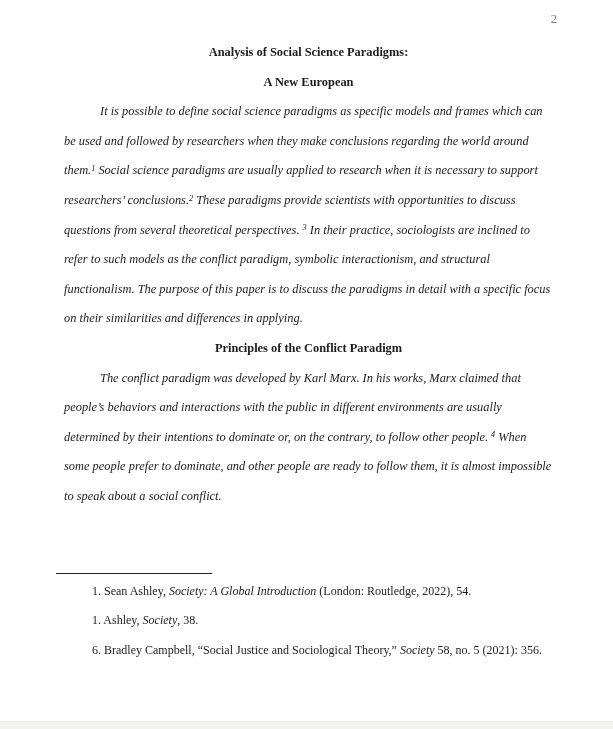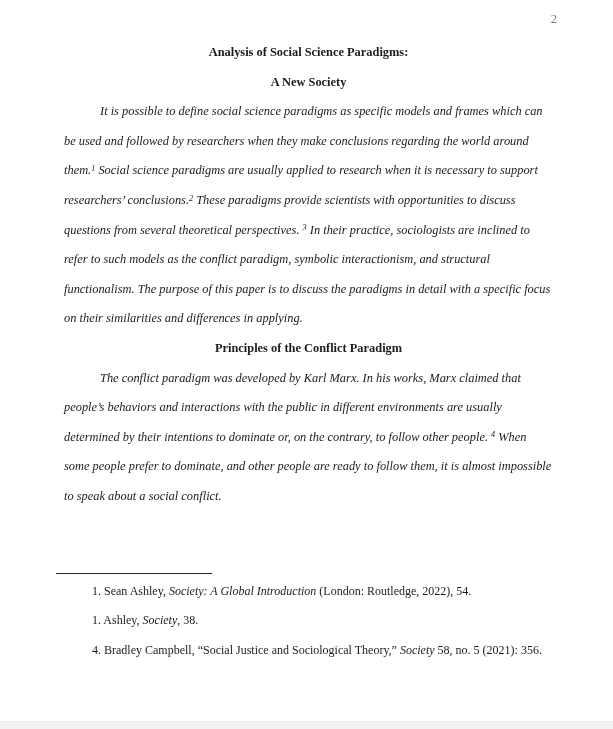--- a/index.html
+++ b/index.html
@@ -75,28 +75,28 @@
 </style>
 </head>
 <body>
 
 <div class="page">
 
   <div class="page-number">2</div>
 
   <div class="content">
     <div class="heading">Analysis of Social Science Paradigms:</div>
-    <div class="heading">A New Society</div>
+    <div class="heading">A New European</div>
     <p class="body-para"><span>It is possible to define social science paradigms as specific models and frames which can be used and followed by researchers when they make conclusions regarding the world around them.</span><sup>1</sup><span> Social science paradigms are usually applied to research when it is necessary to support researchers’ conclusions.</span><sup>2</sup><span> These paradigms provide scientists with opportunities to discuss questions from several theoretical perspectives. </span><sup>3</sup><span> In their practice, sociologists are inclined to refer to such models as the conflict paradigm, symbolic interactionism, and structural functionalism. The purpose of this paper is to discuss the paradigms in detail with a specific focus on their similarities and differences in applying.</span></p>
     <div class="heading">Principles of the Conflict Paradigm</div>
     <p class="body-para"><span>The conflict paradigm was developed by Karl Marx. In his works, Marx claimed that people’s behaviors and interactions with the public in different environments are usually determined by their intentions to dominate or, on the contrary, to follow other people. </span><sup>4</sup><span> When some people prefer to dominate, and other people are ready to follow them, it is almost impossible to speak about a social conflict.</span></p>
   </div>
 
   <div class="footnotes">
     <div class="fn-rule"></div>
     <p class="footnote"><span>1. Sean Ashley, </span><i>Society: A Global Introduction</i><span> (London: Routledge, 2022), 54.</span></p>
     <p class="footnote"><span>1. Ashley, </span><i>Society</i><span>, 38.</span></p>
-    <p class="footnote"><span>4. Bradley Campbell, “Social Justice and Sociological Theory,” </span><i>Society</i><span> 58, no. 5 (2021): 356.</span></p>
+    <p class="footnote"><span>6. Bradley Campbell, “Social Justice and Sociological Theory,” </span><i>Society</i><span> 58, no. 5 (2021): 356.</span></p>
   </div>
 
   <div class="bottom-strip"></div>
 
 </div>
 
 </body></html>

